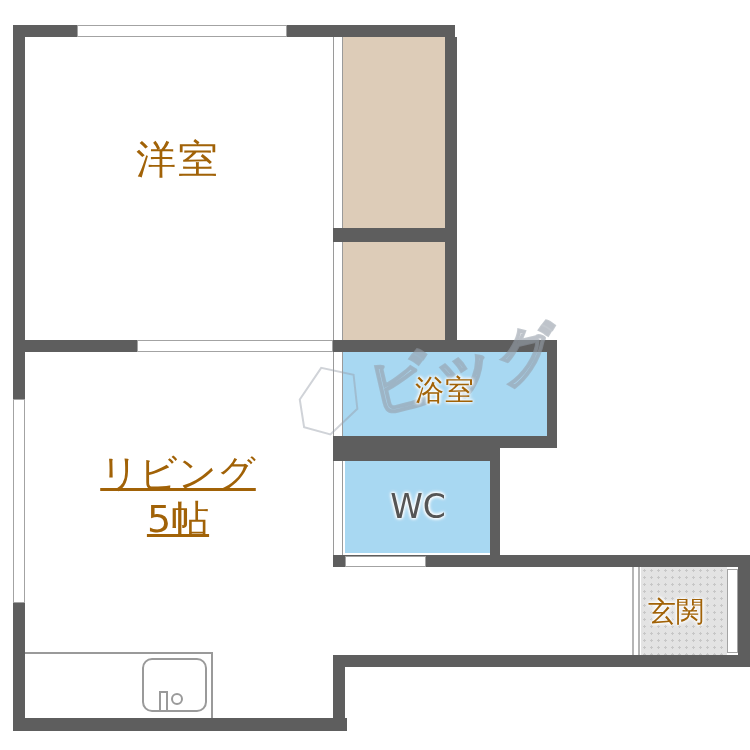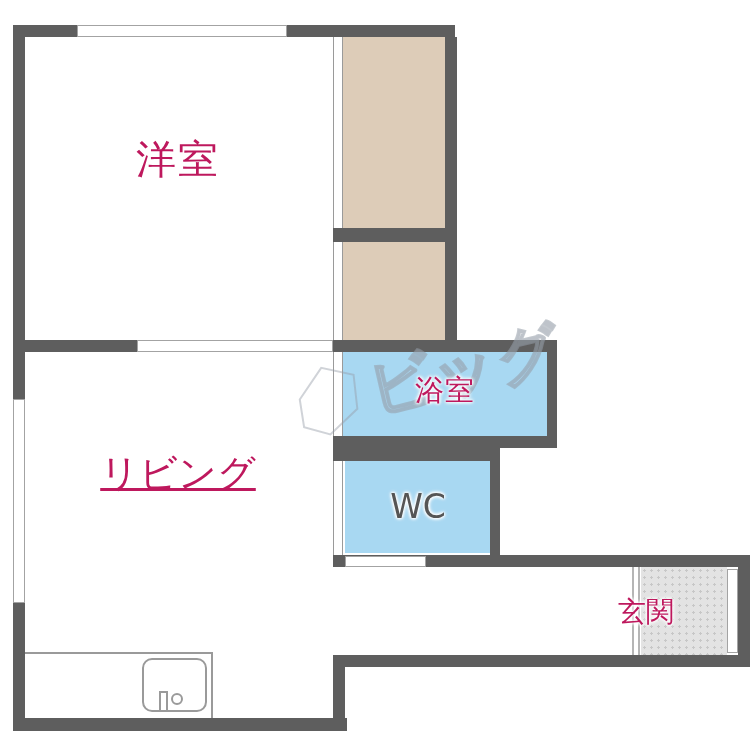--- a/index.html
+++ b/index.html
@@ -16,21 +16,21 @@
   }
   
   .wall{background:#5e5e5e;}
   
   .opening{background:#ffffff;border:1px solid #a3a3a3;box-sizing:border-box;}
   
   .strip{background:#ffffff;border-left:1px solid #9a9a9a;border-right:1px solid #9a9a9a;box-sizing:border-box;}
   .stepline{background:#b5b5b5;}
   
   .room-label{
-    color:#be185d;text-align:center;
+    color:#a16207;text-align:center;
     text-shadow:0 0 3px #fff,0 0 3px #fff,0 0 4px #fff,0 0 4px #fff;
   }
   .big{font-size:40px;line-height:47px;letter-spacing:2px;}
   .living-size{font-size:38px;line-height:46px;}
   .small-label{font-size:29px;line-height:32px;letter-spacing:1px;}
   .wc-label{font-size:33px;line-height:36px;color:#555;}
   .genkan-label{font-size:28px;line-height:31px;}
   
   .counter{border-top:2px solid #9a9a9a;border-right:2px solid #9a9a9a;box-sizing:border-box;background:#ffffff;}
   .sink{border:2px solid #9a9a9a;border-radius:10px;box-sizing:border-box;background:#ffffff;}
@@ -99,21 +99,22 @@
     </svg>
     <span class="watermark-text">ビッグ</span>
   </div>
 
   <div class="abs room-label big" style="left:48px;top:136px;width:260px;">
     <div>洋室</div>
   </div>
 
   <div class="abs room-label living-size" style="left:48px;top:450px;width:260px;text-decoration:underline;">
     <div>リビング</div>
+    <div>5帖</div>
   </div>
 
   <div class="abs room-label small-label" style="left:343px;top:374px;width:204px;">浴室</div>
 
   <div class="abs room-label wc-label" style="left:345px;top:489px;width:146px;">WC</div>
 
-  <div class="abs room-label genkan-label" style="left:603px;top:596px;width:86px;">玄関</div>
+  <div class="abs room-label genkan-label" style="left:633px;top:596px;width:86px;">玄関</div>
 
 </div>
 
 </body></html>

